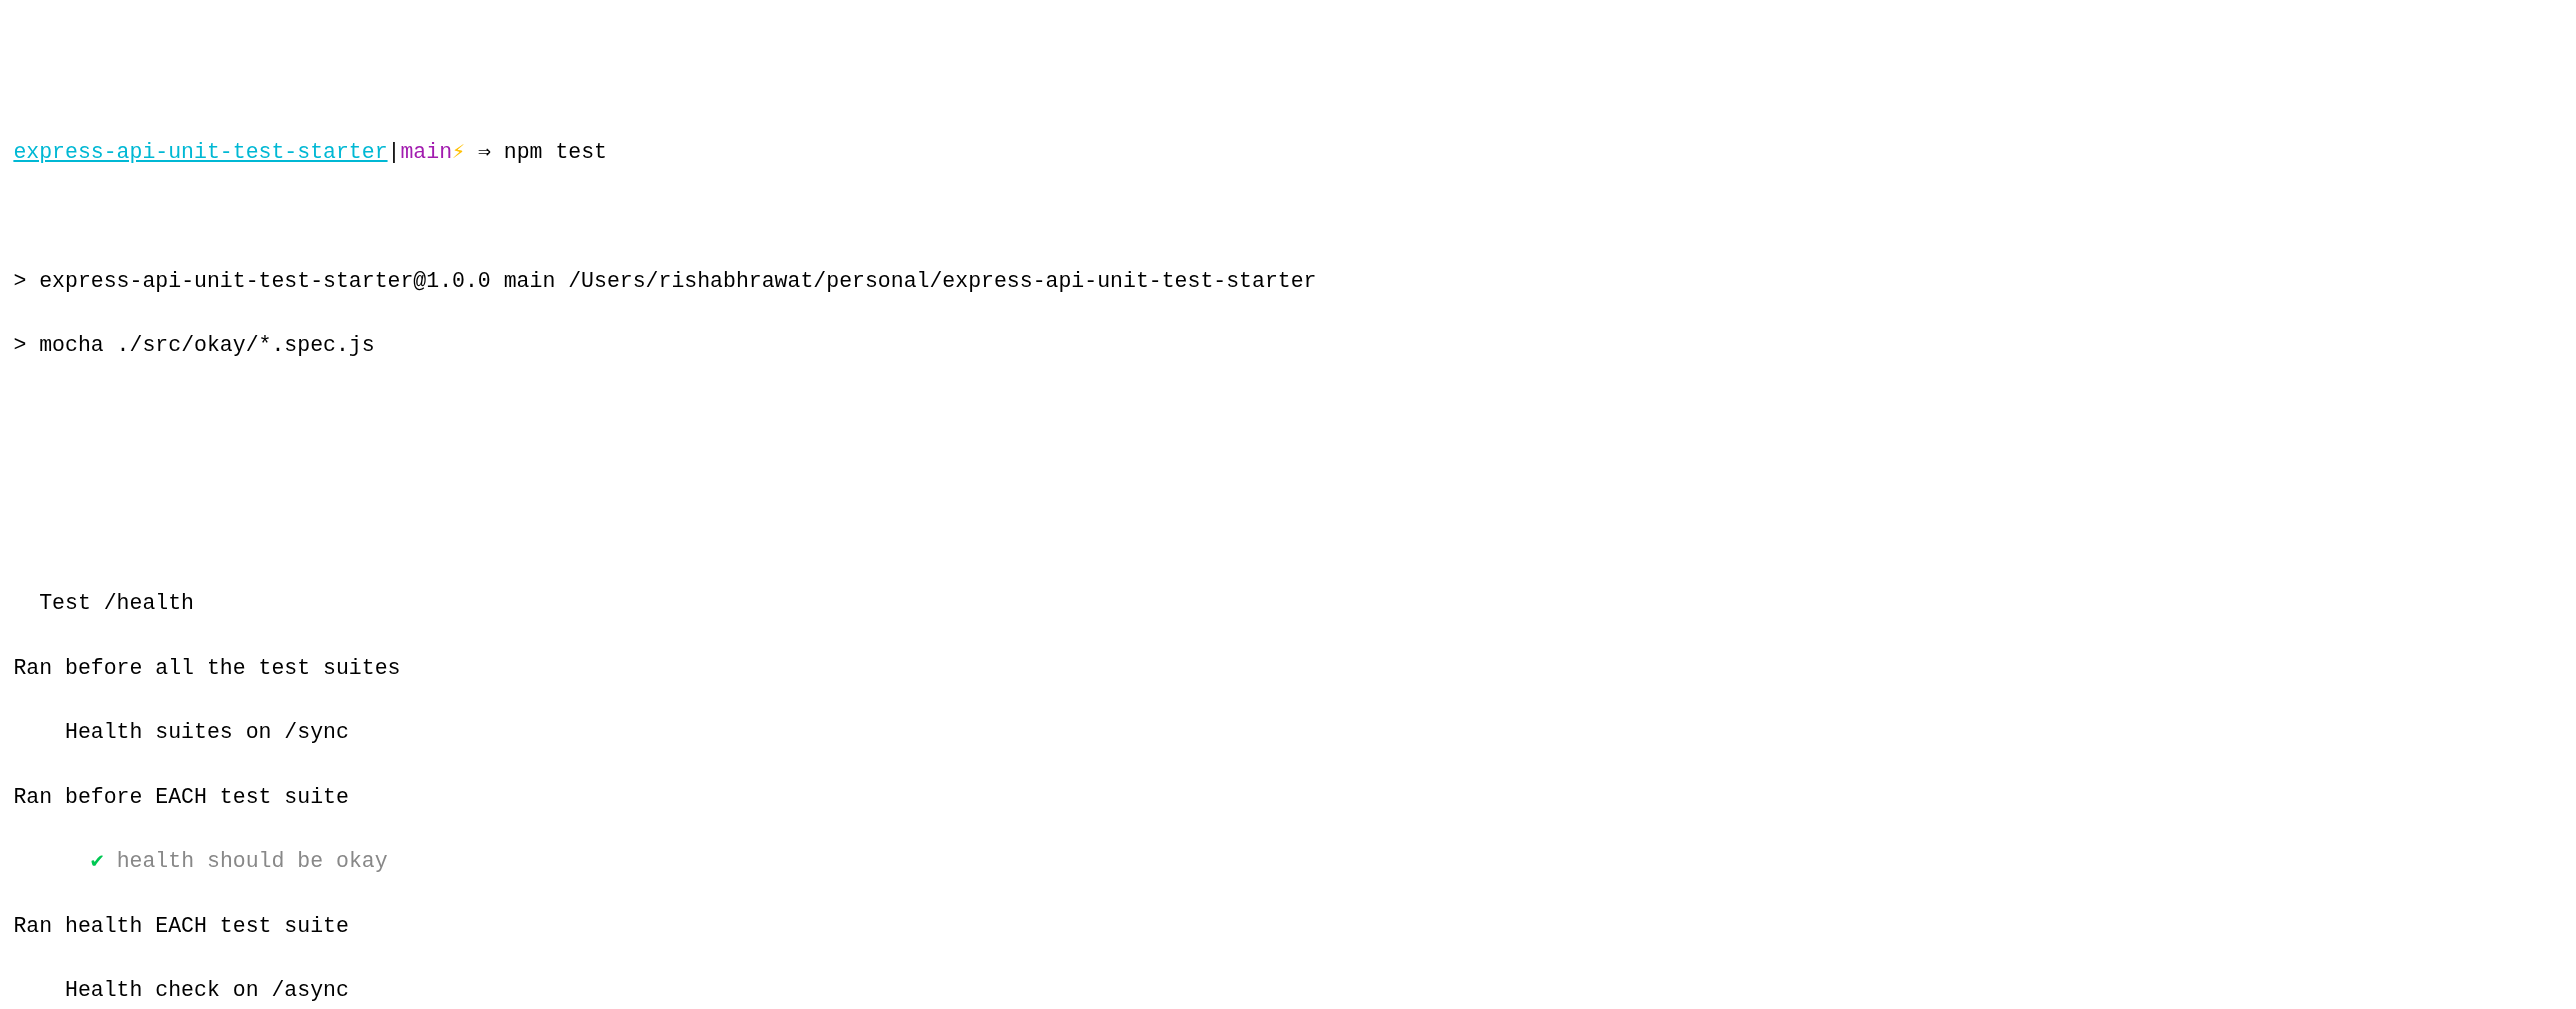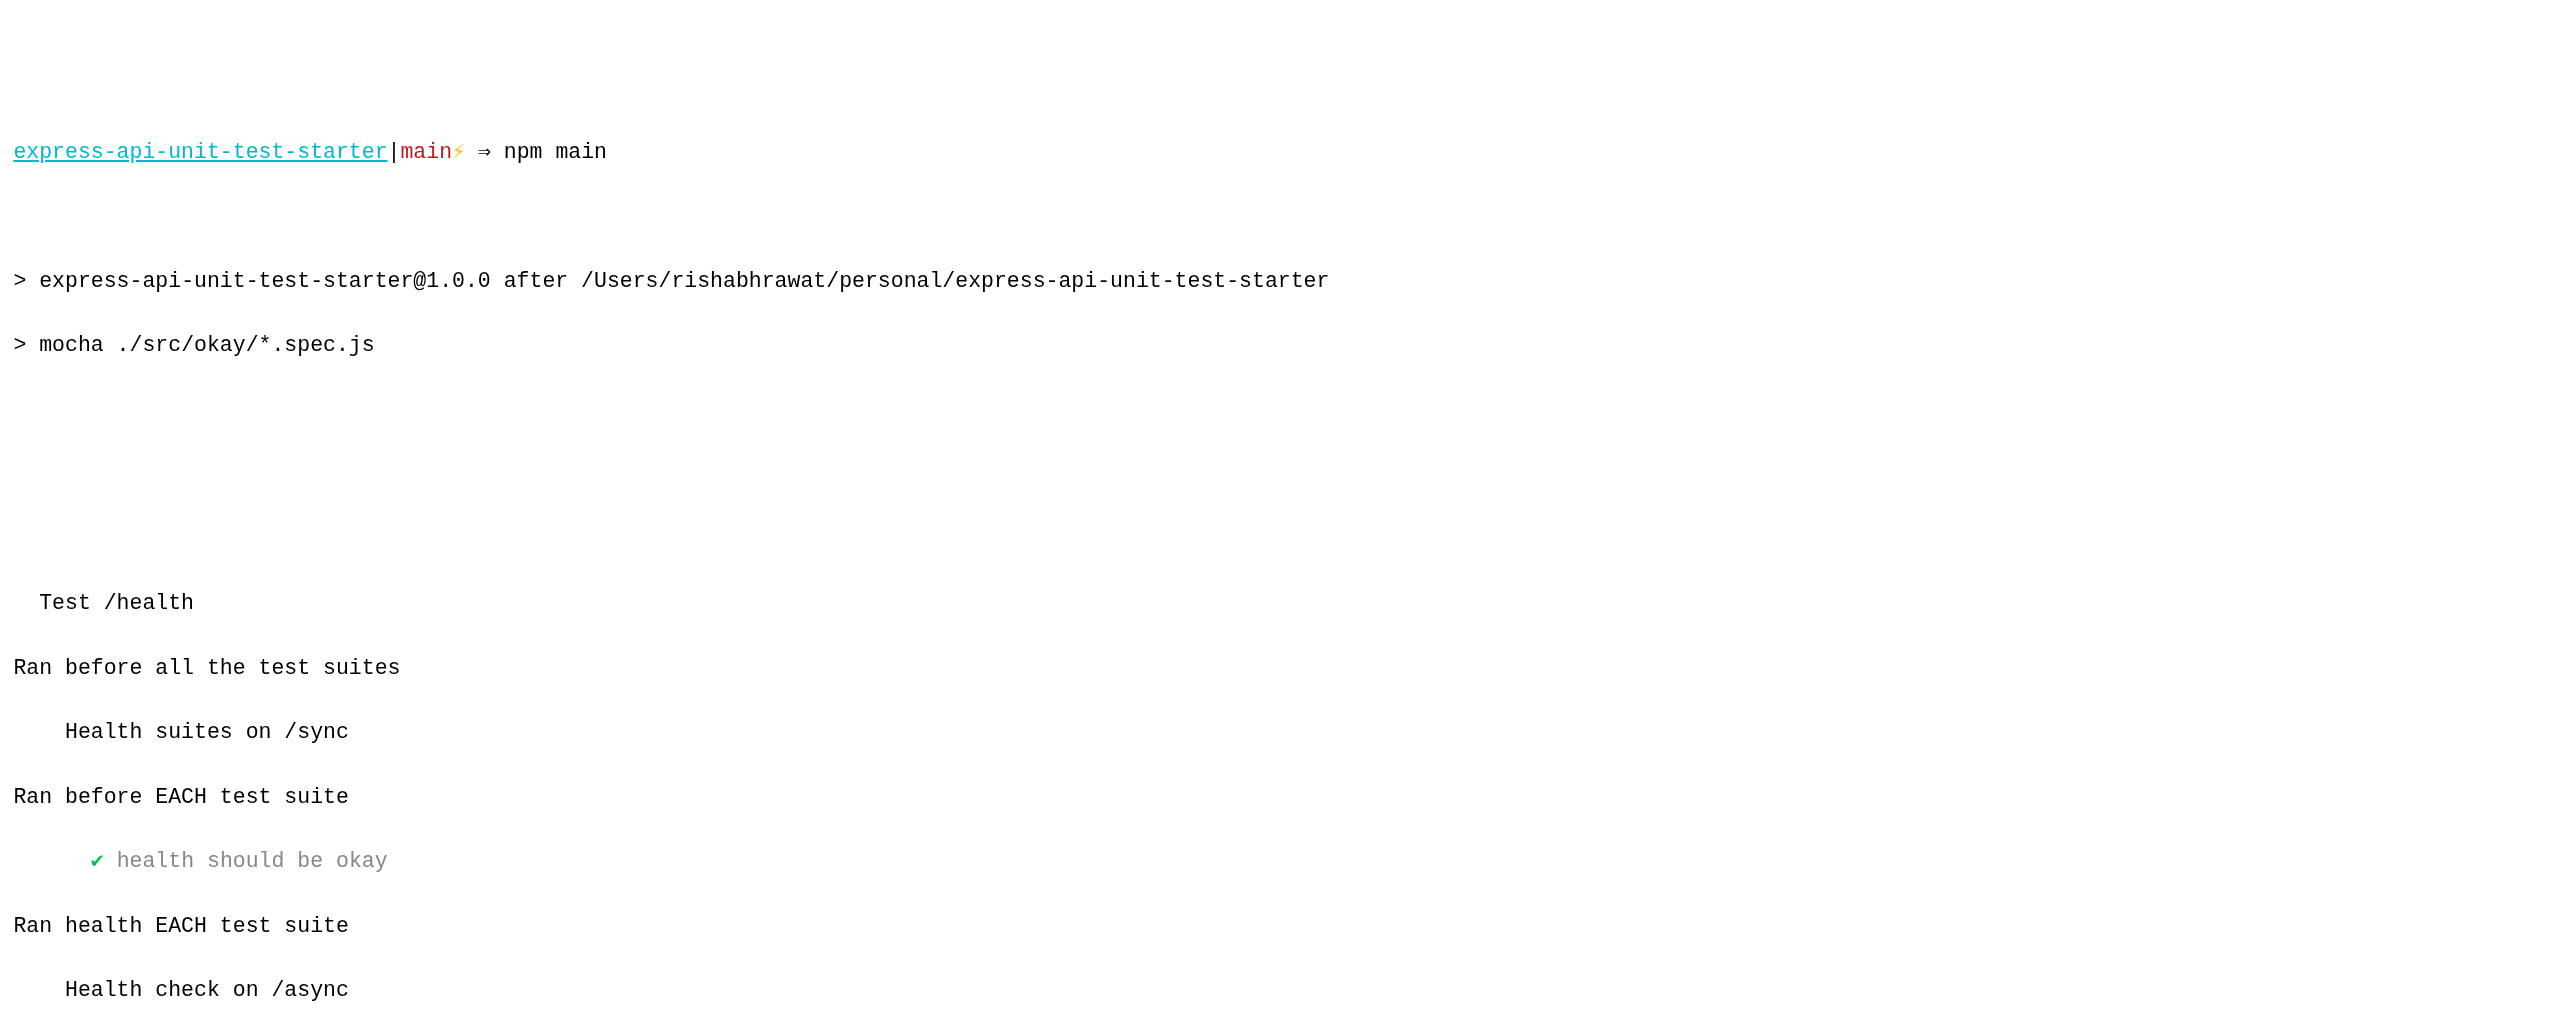--- a/index.html
+++ b/index.html
@@ -13,36 +13,36 @@
       font-size: 21.5px;
       line-height: 1.5;
       padding: 6.7px 13.4px;
       color: #000000;
       white-space: pre;
     }
     .line {
       display: block;
     }
     .cyan { color: #00b8d4; text-decoration: underline; }
-    .green-branch { color: #b91c1c; margin-top: 40px; }
+    .green-branch { color: #a21caf; margin-top: 40px; }
     .lightning { color: #ffc107; }
     .arrow { color: #000000; }
     .black { color: #000000; }
     .pipe { color: #000000; }
     .gray { color: #888888; margin-top: 40px; }
     .green-check { color: #00c853; }
   </style>
 </head>
 <body>
 
 
 
-<span class="line"><span class="cyan">express-api-unit-test-starter</span><span class="pipe">|</span><span class="green-branch">main</span><span class="lightning">⚡</span> <span class="arrow">⇒</span> <span class="black">npm main</span></span>
+<span class="line"><span class="cyan">express-api-unit-test-starter</span><span class="pipe">|</span><span class="green-branch">main</span><span class="lightning">⚡</span> <span class="arrow">⇒</span> <span class="black">npm test</span></span>
 <span class="line"> </span>
-<span class="line"><span>&gt; </span><span>express-api-unit-test-starter@1.0.0 after /Users/rishabhrawat/personal/express-api-unit-test-starter</span></span>
+<span class="line"><span>&gt; </span><span>express-api-unit-test-starter@1.0.0 main /Users/rishabhrawat/personal/express-api-unit-test-starter</span></span>
 <span class="line"><span>&gt; </span><span>mocha ./src/okay/*.spec.js</span></span>
 <span class="line"> </span>
 <span class="line"> </span>
 <span class="line"> </span>
 <span class="line">  Test /health</span>
 <span class="line">Ran before all the test suites</span>
 <span class="line">    Health suites on /sync</span>
 <span class="line">Ran before EACH test suite</span>
 <span class="line"><span>      </span><span class="green-check">✔</span><span class="gray"> health should be okay</span></span>
 <span class="line">Ran health EACH test suite</span>

